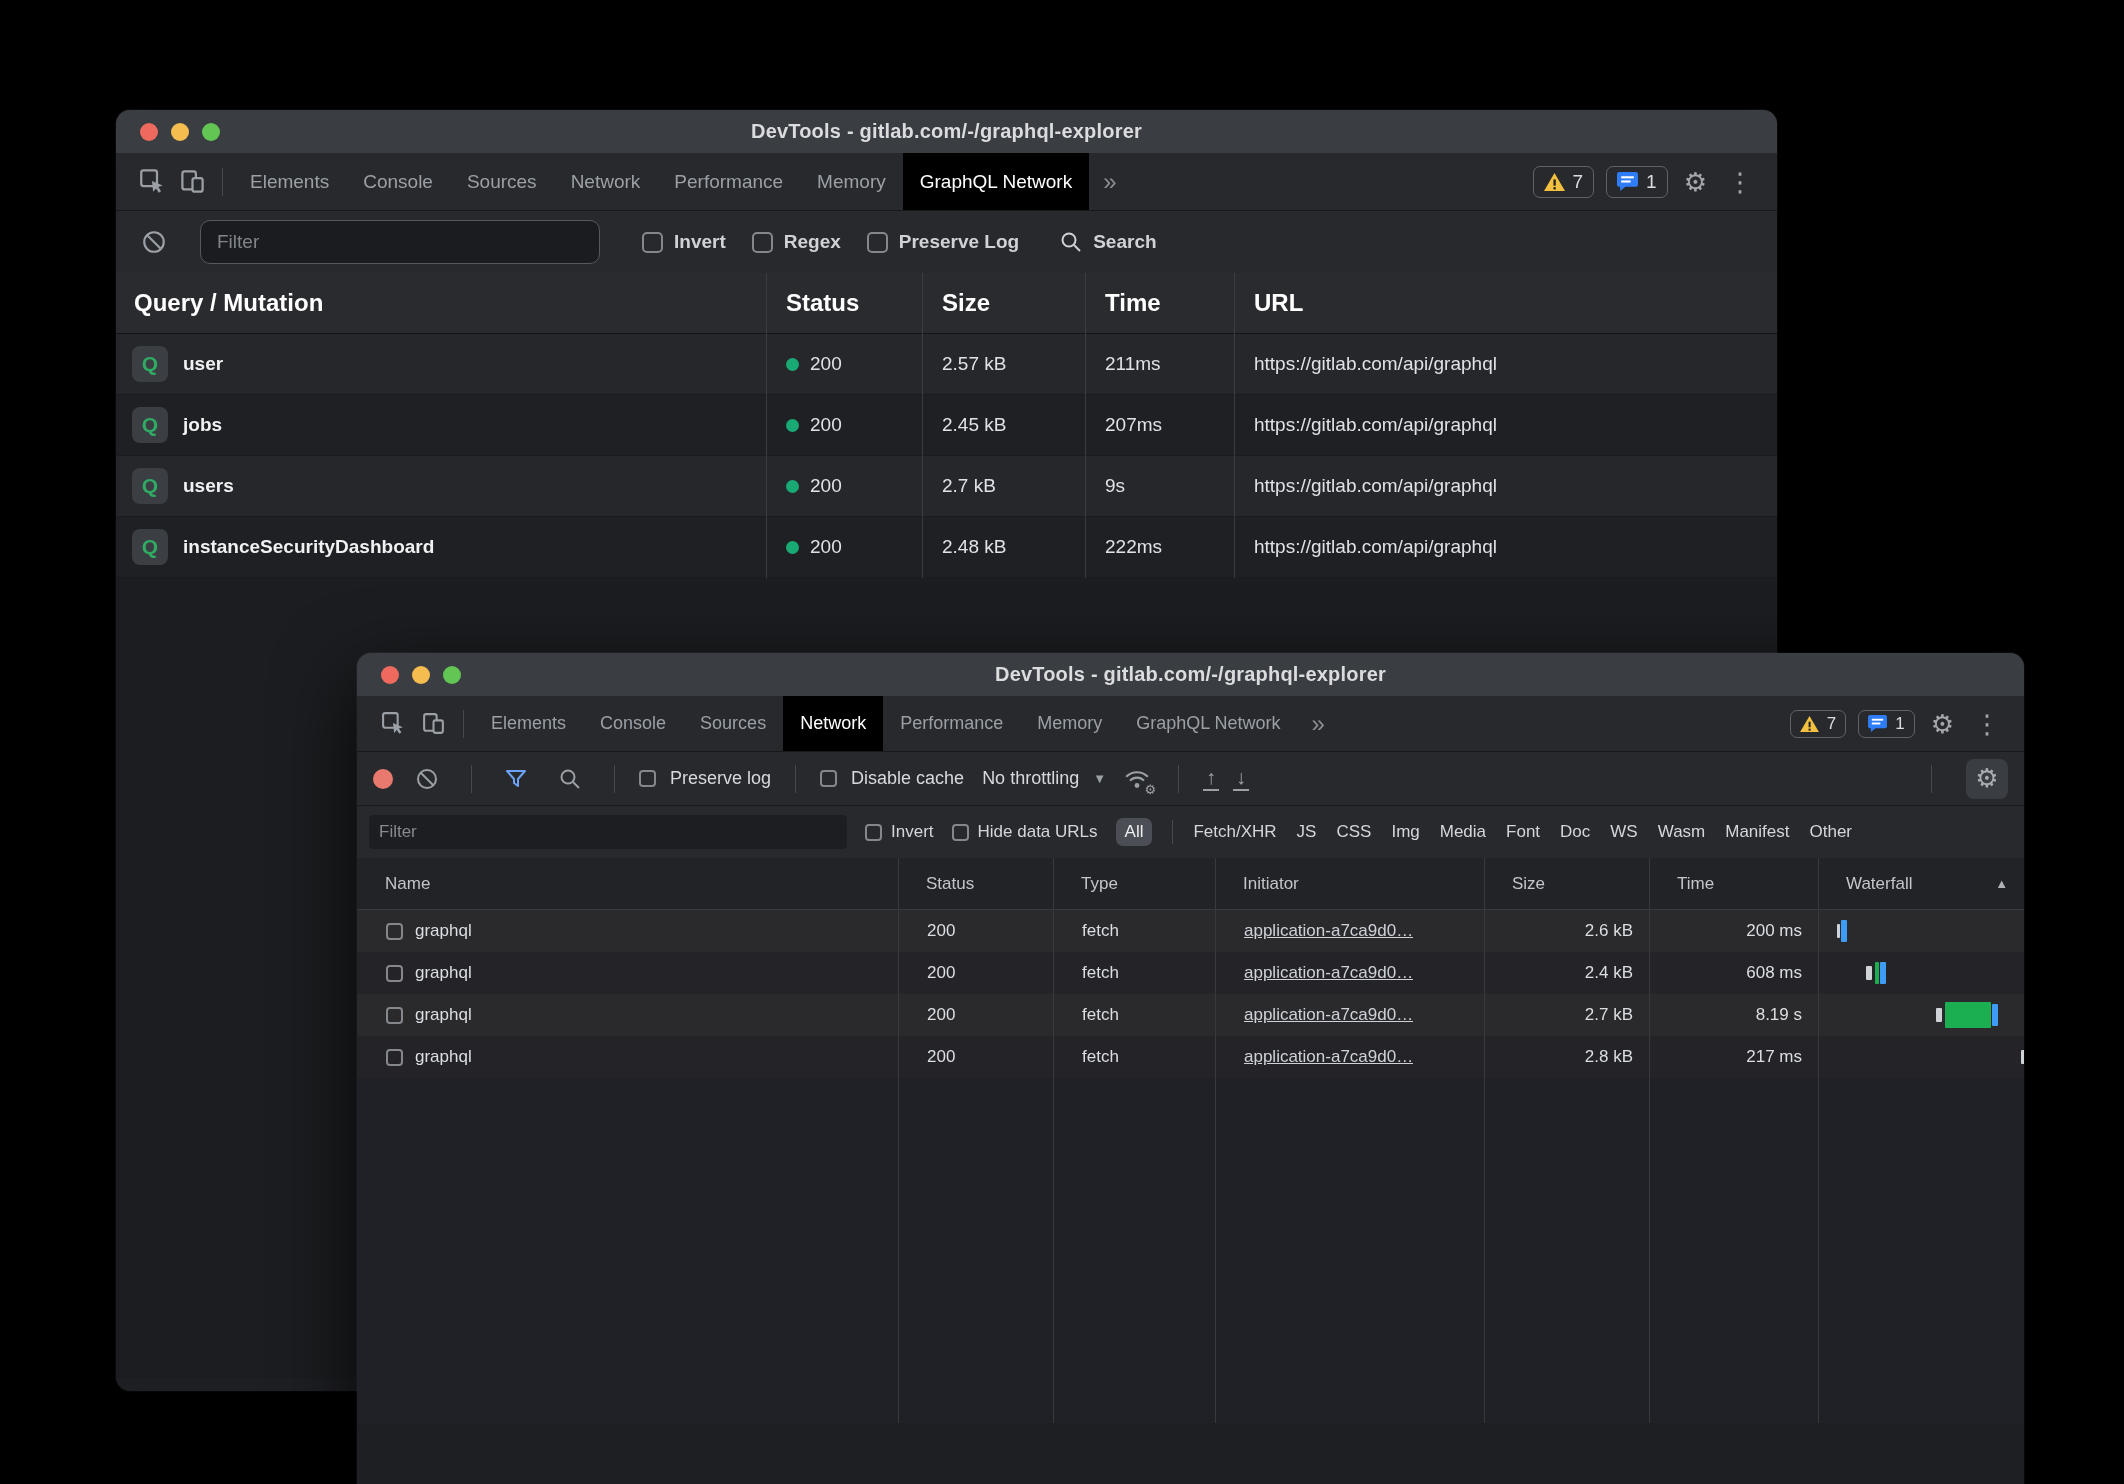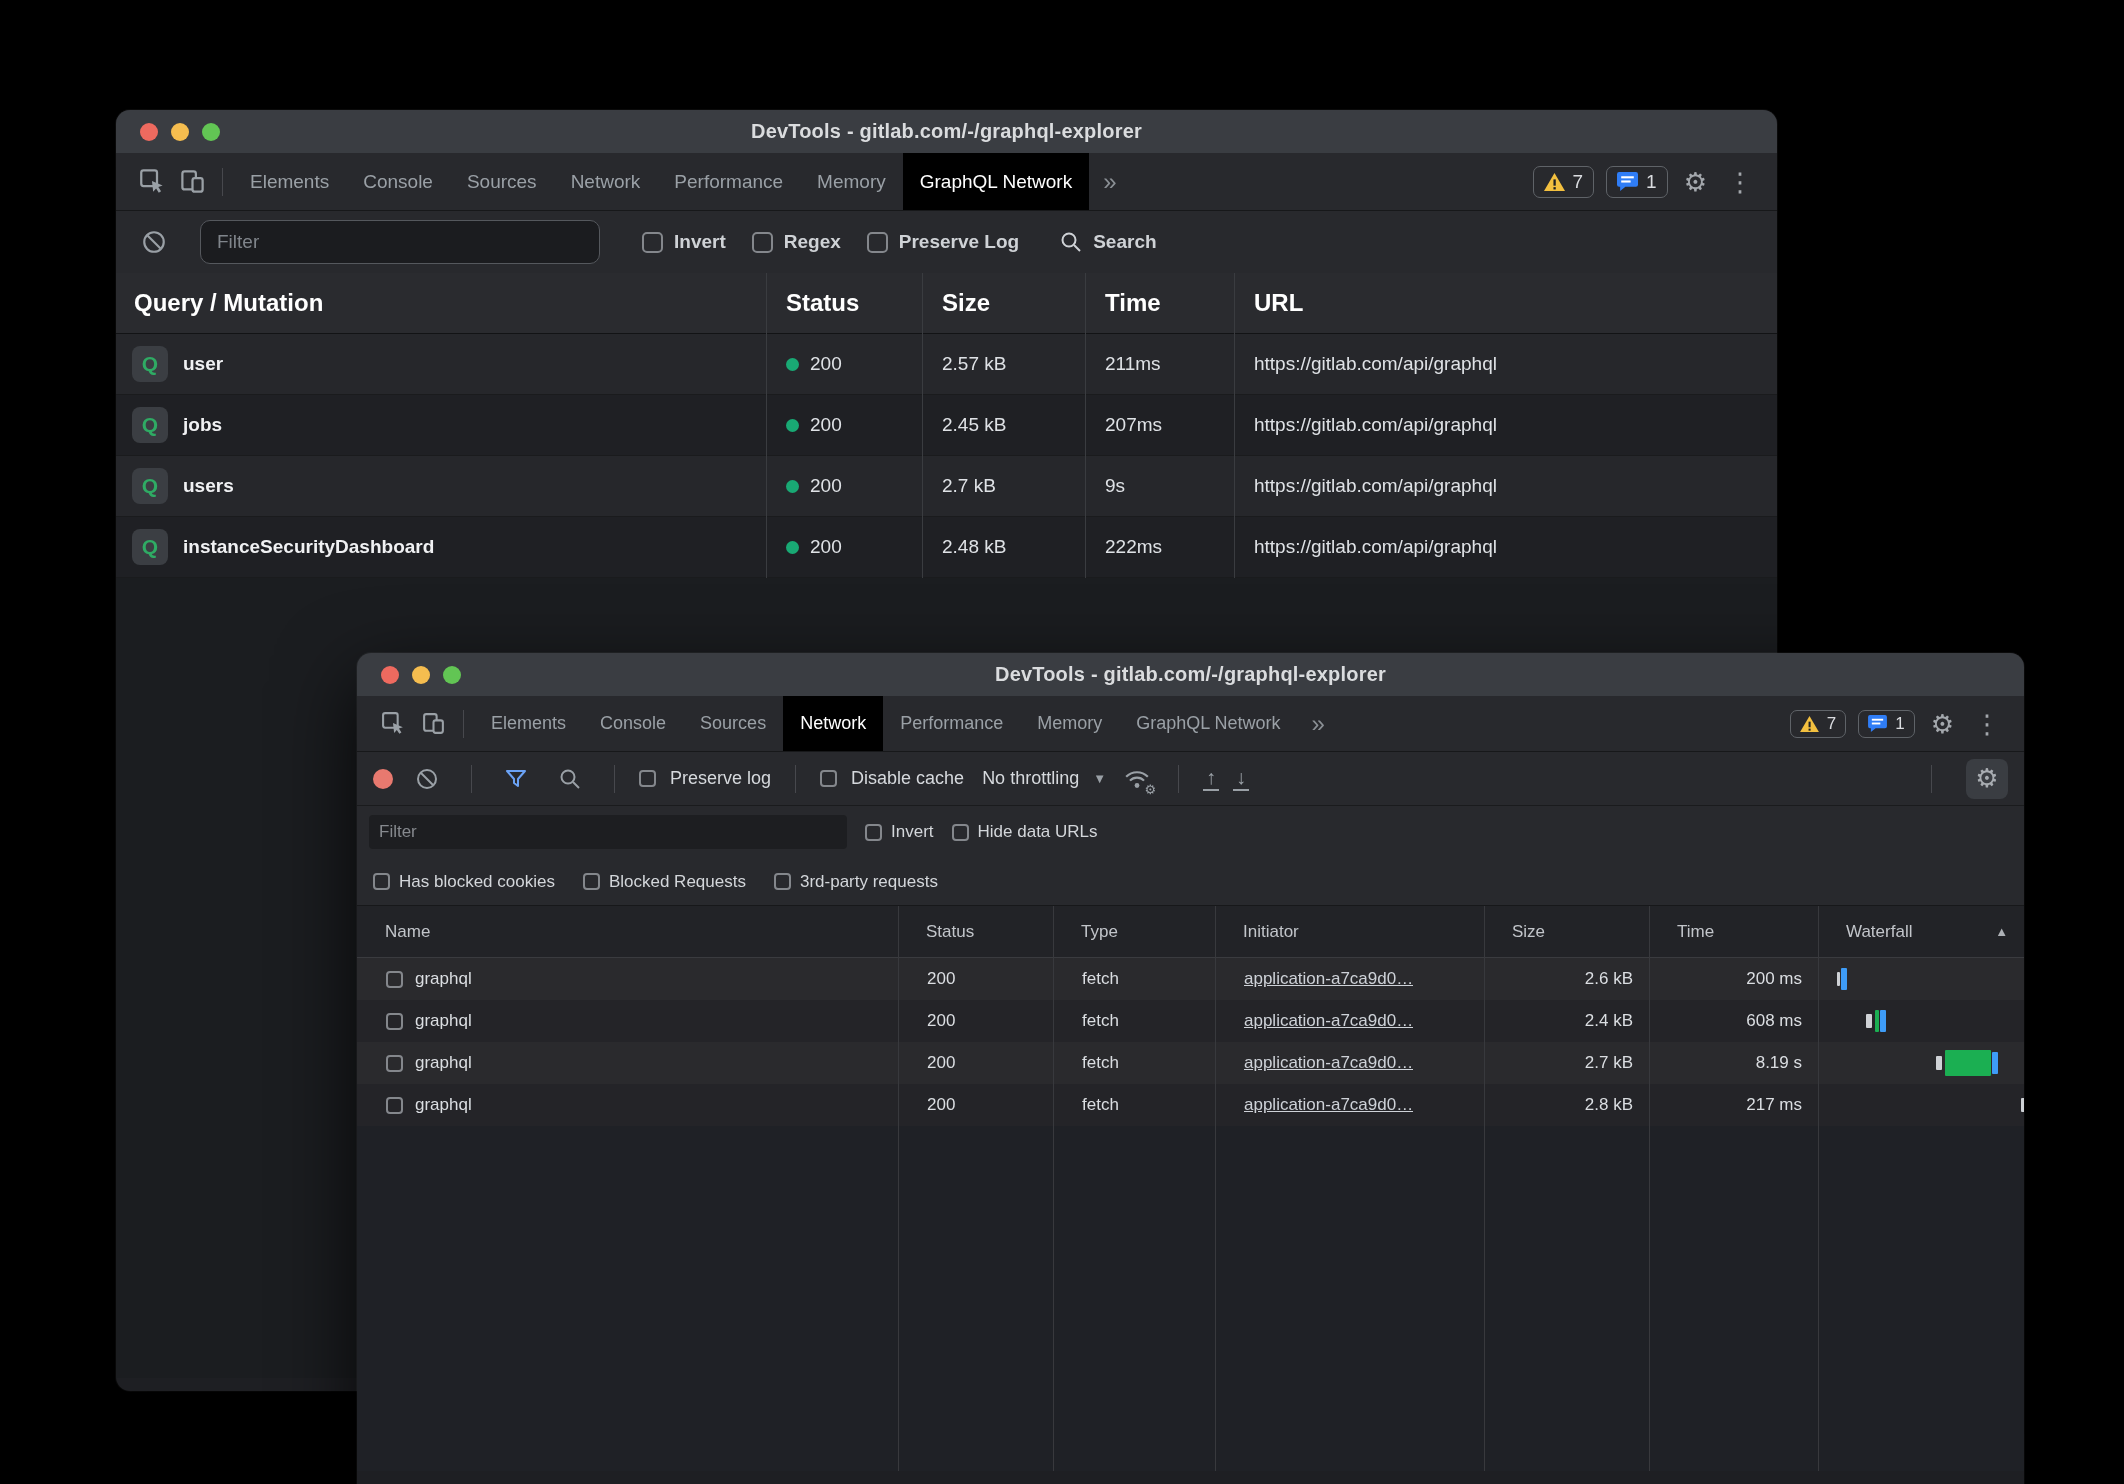--- a/index.html
+++ b/index.html
@@ -380,36 +380,37 @@
   <div class="net-filterrow">
     <input class="filter-input-front" placeholder="Filter" style="">
     <span class="cb-group-sm">
       <span class="cb-sm"></span>
       <span>Invert</span>
     </span>
     <span class="cb-group-sm">
       <span class="cb-sm"></span>
       <span>Hide data URLs</span>
     </span>
-  </div>
-
-  <div class="net-extra">
-    <span class="cb-group-sm">
-      <span class="cb-sm"></span>
-      <span>Has blocked cookies</span>
-    </span>
-    <span class="cb-group-sm">
-      <span class="cb-sm"></span>
-      <span>Blocked Requests</span>
-    </span>
-    <span class="cb-group-sm">
-      <span class="cb-sm"></span>
-      <span>3rd-party requests</span>
-    </span>
-  </div>
+    <div class="chips">
+      <span class="chip selected">All</span>
+      <span class="chip-div"></span>
+      <span class="chip">Fetch/XHR</span>
+      <span class="chip">JS</span>
+      <span class="chip">CSS</span>
+      <span class="chip">Img</span>
+      <span class="chip">Media</span>
+      <span class="chip">Font</span>
+      <span class="chip">Doc</span>
+      <span class="chip">WS</span>
+      <span class="chip">Wasm</span>
+      <span class="chip">Manifest</span>
+      <span class="chip">Other</span>
+    </div>
+  </div>
+
 
   <div class="front-table">
     <div class="front-grid-row front-header">
       <div>Name</div>
       <div>Status</div>
       <div>Type</div>
       <div>Initiator</div>
       <div>Size</div>
       <div>Time</div>
       <div class="wf-head">

